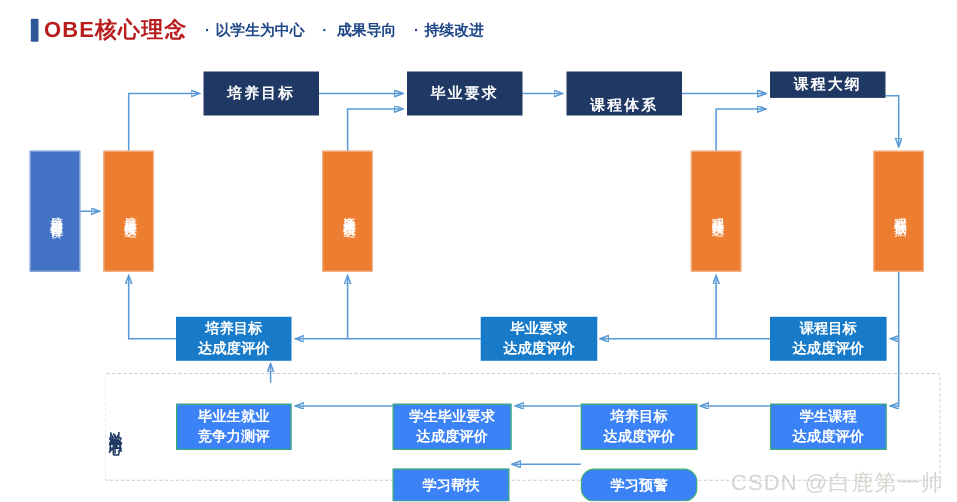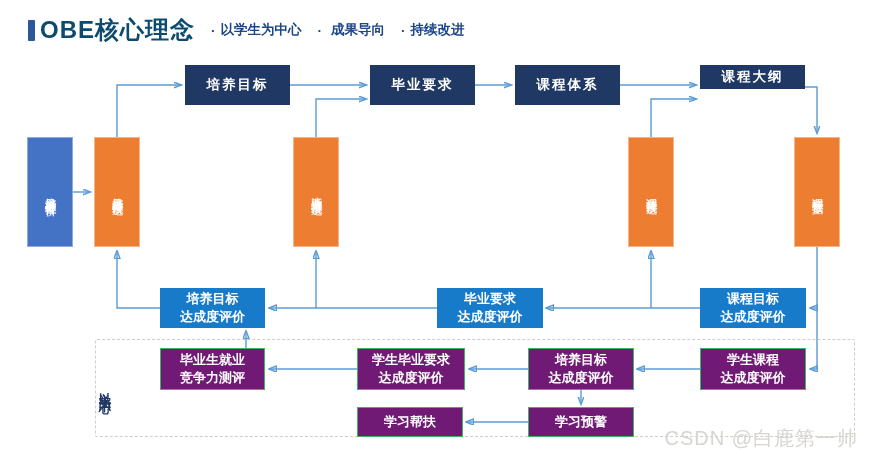--- a/index.html
+++ b/index.html
@@ -2,39 +2,39 @@
 <html><head>
 <meta charset="utf-8">
 <style>
   html,body{margin:0;padding:0;background:#ffffff;}
   body{font-family:"Liberation Sans","DejaVu Sans",sans-serif;}
   .canvas{position:relative;width:870px;height:456px;background:#ffffff;overflow:hidden;}
 
   
   .titlebar{position:absolute;left:28px;top:14px;display:flex;align-items:center;white-space:nowrap;}
   .accent{display:inline-block;width:7px;height:21px;background:#2c5799;border-radius:1px;margin-right:5px;}
-  .maintitle{font-size:24px;font-weight:bold;color:#0c4a6e;letter-spacing:1px;}
+  .maintitle{font-size:20px;font-weight:bold;color:#b91c1c;letter-spacing:1px;}
   .sub{font-size:13.5px;font-weight:bold;color:#1d4687;margin-left:16px;}
   .dot{font-size:13.5px;font-weight:bold;color:#1d4687;margin:0 5px 0 16px;}
   .sub + .dot{margin-left:16px;}
 
   
   .node{position:absolute;display:flex;align-items:center;justify-content:center;
         color:#ffffff;text-align:center;box-sizing:border-box;}
   .navy{background:#1f3864;font-size:13.5px;font-weight:bold;letter-spacing:2px;}
   .brightblue{background:#187bc9;font-size:13px;font-weight:bold;line-height:1.35;}
-  .green{background:#701a75;font-size:13px;font-weight:bold;line-height:1.35;border:1px solid #3db366;}
+  .green{background:#3b82f6;font-size:13px;font-weight:bold;line-height:1.35;border:1px solid #3db366;margin-top:19px;}
   .vbox{background:#ed7d31;font-size:11.5px;border:1px solid #f2b58c;}
   .vblue{background:#4472c4;border:1px solid #8faadc;}
   .vlabel{writing-mode:vertical-rl;text-orientation:upright;letter-spacing:1px;line-height:1;}
 
   
   .nA{left:185px;top:65px;width:105px;height:40px;}
   .nB{left:370px;top:65px;width:105px;height:40px;}
-  .nC{left:515px;top:65px;width:105px;height:40px;}
+  .nC{left:515px;top:65px;width:105px;height:40px;align-items:flex-end;}
   .nD{left:700px;top:65px;width:105px;height:24px;}
   
   .v1{left:27px;top:137px;width:46px;height:110px;}
   .v2{left:94px;top:137px;width:46px;height:110px;}
   .v3{left:293px;top:137px;width:46px;height:110px;}
   .v4{left:628px;top:137px;width:46px;height:110px;}
   .v5{left:794px;top:137px;width:46px;height:110px;}
   
   .e1{left:160px;top:288px;width:105px;height:40px;}
   .e2{left:437px;top:288px;width:106px;height:40px;}
@@ -44,21 +44,21 @@
           border:1.5px dashed #cdcdcd;border-radius:2px;box-sizing:border-box;}
   .regionlabel{position:absolute;left:99px;top:388px;transform:translateY(-50%);
           writing-mode:vertical-rl;text-orientation:upright;color:#1f3864;
           font-size:12px;font-weight:bold;letter-spacing:2px;line-height:1;}
   
   .g1{left:160px;top:348px;width:105px;height:42px;}
   .g2{left:357px;top:348px;width:108px;height:42px;}
   .g3{left:528px;top:348px;width:106px;height:42px;}
   .g4{left:700px;top:348px;width:106px;height:42px;}
   .g5{left:357px;top:407px;width:106px;height:30px;}
-  .g6{left:528px;top:407px;width:106px;height:30px;}
+  .g6{left:528px;top:407px;width:106px;height:30px;border-radius:12px;}
 
   .connectors{position:absolute;left:0;top:0;width:870px;height:456px;pointer-events:none;}
   .connectors path{fill:none;stroke:#5b9bd5;stroke-width:1.4;}
 
   .watermark{position:absolute;right:12px;bottom:4px;font-size:20px;color:#d7d5d0;letter-spacing:1px;}
 </style>
 </head>
 <body>
 
 <div class="canvas">

